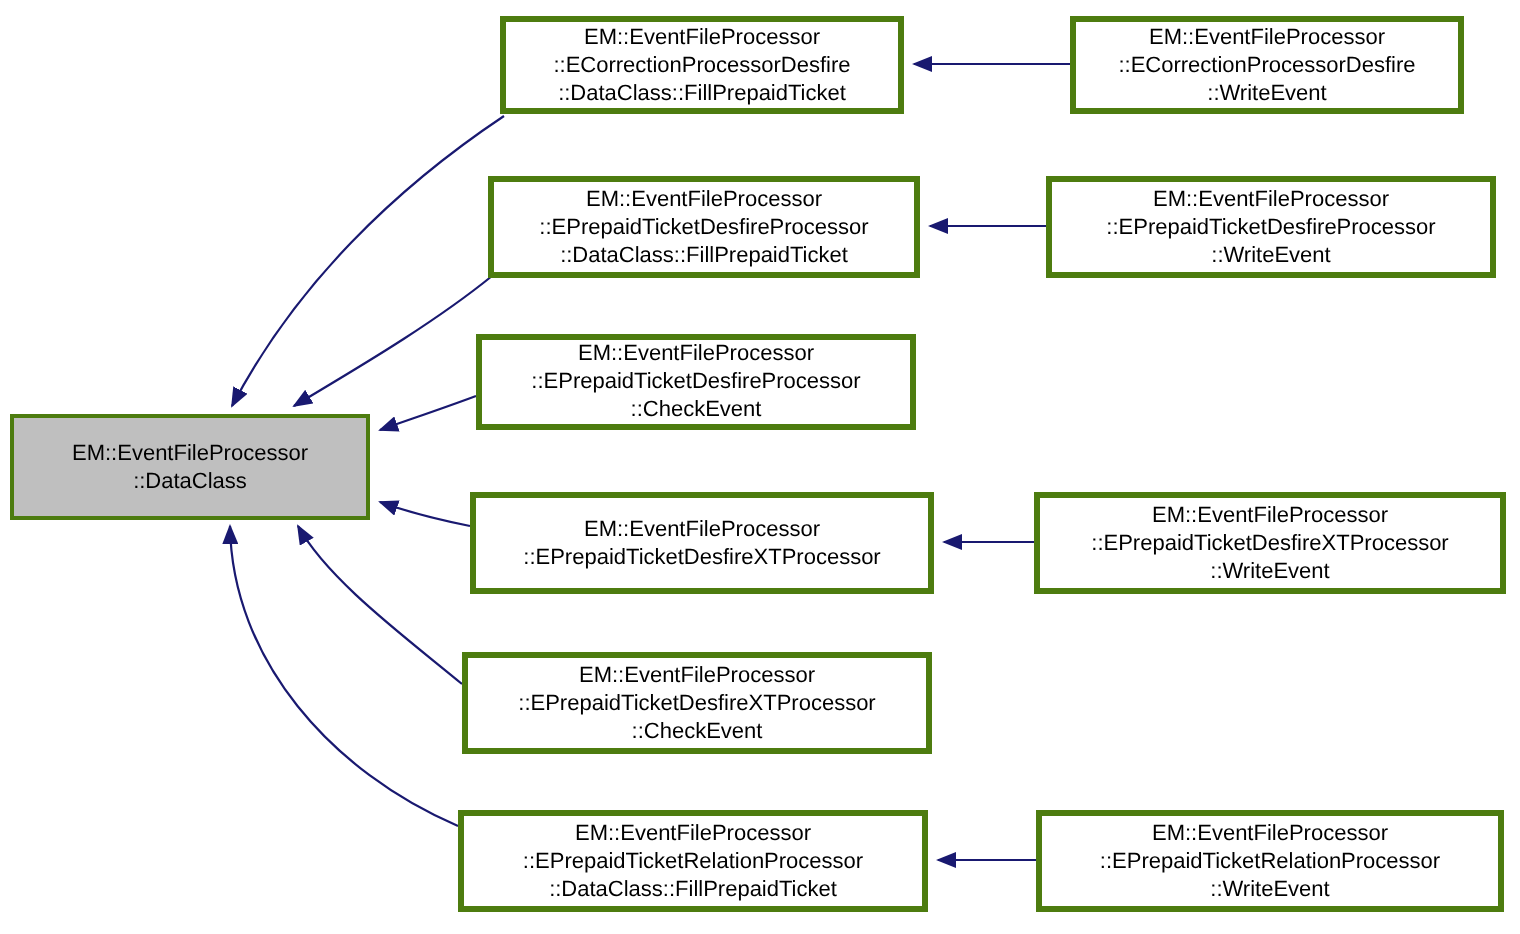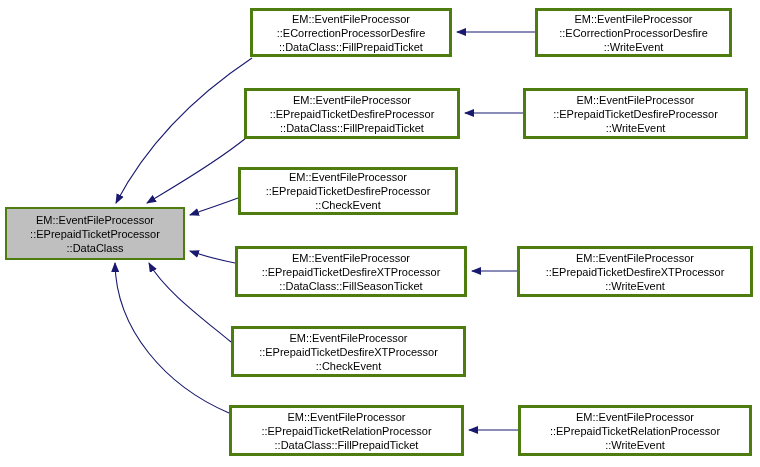--- a/index.html
+++ b/index.html
@@ -59,21 +59,20 @@
       <path d="M229,413 C166,386 116,330 115,263" marker-end="url(#arrow)"></path>
       <path d="M535,32 L457,32" marker-end="url(#arrow)"></path>
       <path d="M523,113 L465,113" marker-end="url(#arrow)"></path>
       <path d="M517,271 L472,271" marker-end="url(#arrow)"></path>
       <path d="M518,430 L469,430" marker-end="url(#arrow)"></path>
     </g>
   </svg>
 
   <div class="node highlight" style="left:5px; top:207px; width:180px; height:53px;">
     <span>EM::EventFileProcessor</span>
-    <span>::EPrepaidTicketProcessor</span>
     <span>::DataClass</span>
   </div>
 
   <div class="node" style="left:250px; top:8px; width:202px; height:49px;">
     <span>EM::EventFileProcessor</span>
     <span>::ECorrectionProcessorDesfire</span>
     <span>::DataClass::FillPrepaidTicket</span>
   </div>
 
   <div class="node" style="left:535px; top:8px; width:197px; height:49px;">
@@ -96,21 +95,20 @@
 
   <div class="node" style="left:238px; top:167px; width:220px; height:48px;">
     <span>EM::EventFileProcessor</span>
     <span>::EPrepaidTicketDesfireProcessor</span>
     <span>::CheckEvent</span>
   </div>
 
   <div class="node" style="left:235px; top:246px; width:232px; height:51px;">
     <span>EM::EventFileProcessor</span>
     <span>::EPrepaidTicketDesfireXTProcessor</span>
-    <span>::DataClass::FillSeasonTicket</span>
   </div>
 
   <div class="node" style="left:517px; top:246px; width:236px; height:51px;">
     <span>EM::EventFileProcessor</span>
     <span>::EPrepaidTicketDesfireXTProcessor</span>
     <span>::WriteEvent</span>
   </div>
 
   <div class="node" style="left:231px; top:326px; width:235px; height:51px;">
     <span>EM::EventFileProcessor</span>

